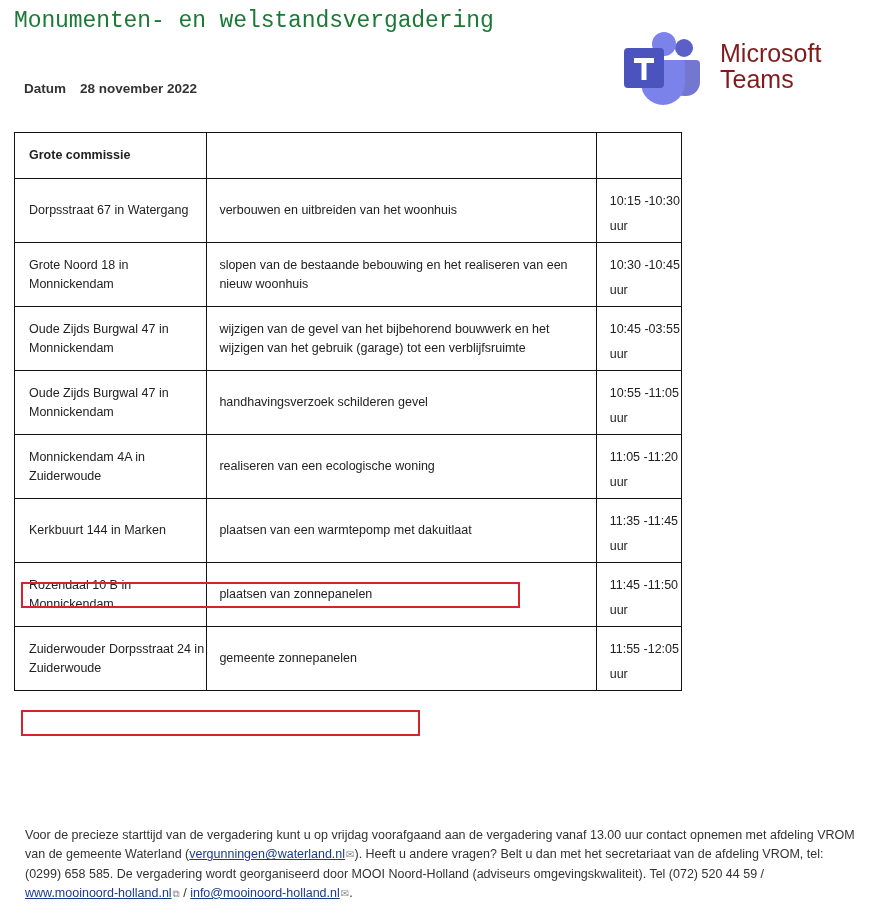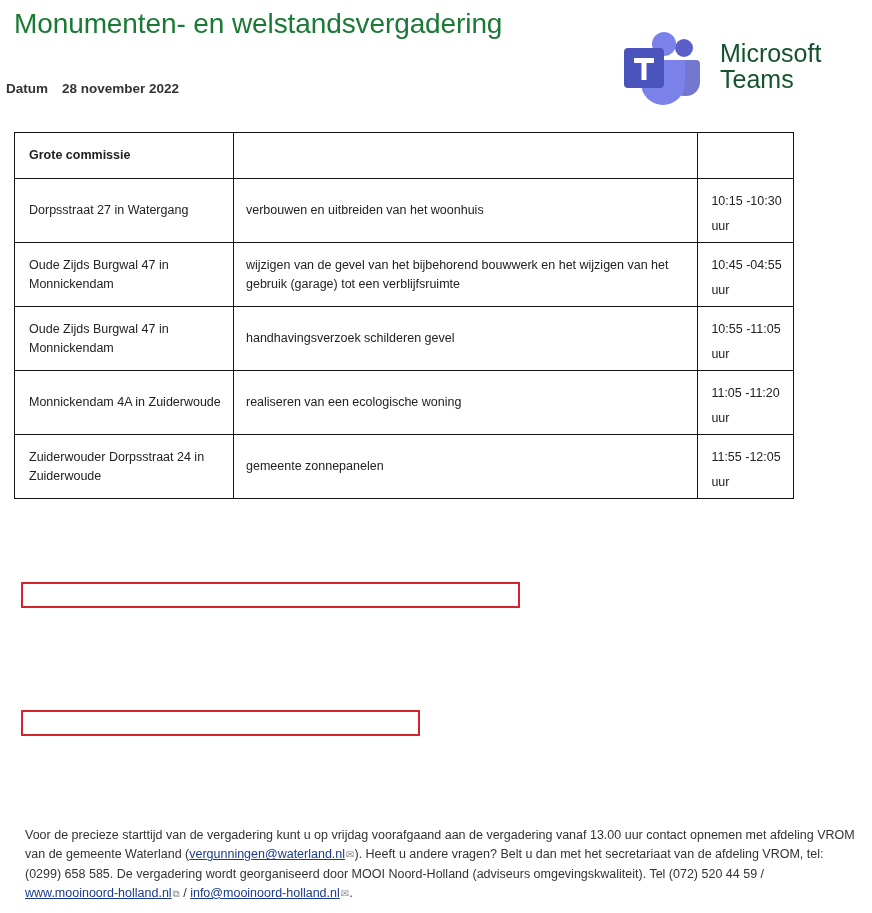--- a/index.html
+++ b/index.html
@@ -1,25 +1,25 @@
 <!DOCTYPE html>
 <html><head>
   <meta charset="utf-8">
   <style>
     html, body { margin: 0; padding: 0; background: #ffffff; }
     body { width: 872px; height: 913px; position: relative; overflow: hidden;
            font-family: "Liberation Sans", "DejaVu Sans", sans-serif; color: #222; }
-    .title { position: absolute; left: 14px; top: 8px; font-size: 28px; color: #1a7a35;
-             font-weight: normal; margin: 0; letter-spacing: -0.1px; }
-    .datum { position: absolute; left: 6px; top: 81px; font-size: 13.5px; font-weight: bold; color: #333; }
+    .title { position: absolute; left: 14px; top: 8px; font-size: 23px; color: #1a7a35;
+             font-weight: normal; margin: 0; letter-spacing: -0.1px; font-family: Liberation Mono, monospace; }
+    .datum { position: absolute; left: 24px; top: 81px; font-size: 13.5px; font-weight: bold; color: #333; }
     .datum .lbl { margin-right: 14px; }
     .logo { position: absolute; left: 622px; top: 30px; width: 215px; height: 80px; }
     .logo svg { position: absolute; left: 0; top: 0; }
-    .logo .txt { position: absolute; left: 98px; top: 10px; font-size: 25px; line-height: 26px; color: #14532d; font-weight: normal; }
-    table.sched { position: absolute; left: 14px; top: 132px; border-collapse: collapse; width: 780px; }
+    .logo .txt { position: absolute; left: 98px; top: 10px; font-size: 25px; line-height: 26px; color: #7f1d1d; font-weight: normal; }
+    table.sched { position: absolute; left: 14px; top: 132px; border-collapse: collapse; width: 668px; }
     table.sched td { border: 1.3px solid #111; font-size: 12.5px; color: #222; vertical-align: middle; padding: 0 0 0 14px; line-height: 19px; }
     table.sched tr.head td { height: 45px; }
     table.sched tr.row td { height: 63px; }
     table.sched td.c1 { width: 218px; }
     table.sched td.c2 { width: 491px; padding-left: 12px; }
     table.sched td.c3 { width: 87px; padding-left: 13px; }
     table.sched td.c3 .t { display: block; margin-top: 6px; }
     table.sched tr.head td.c1 { font-weight: bold; }
     .hl { position: absolute; border: 2.5px solid #d6242c; box-sizing: border-box; pointer-events: none; }
     .footer { position: absolute; left: 25px; top: 826px; width: 832px; font-size: 12.5px; line-height: 19.3px; color: #333; }
@@ -51,48 +51,72 @@
 </div>
 
 <table class="sched">
   <tbody id="sched-body">
     <tr class="head">
       <td class="c1">Grote commissie</td>
       <td class="c2"></td>
       <td class="c3"></td>
     </tr>
   <tr class="row">
-        <td class="c1">Dorpsstraat 27 in Watergang</td>
+        <td class="c1">Dorpsstraat 67 in Watergang</td>
         <td class="c2">verbouwen en uitbreiden van het woonhuis</td>
         <td class="c3">
           <span class="t">10:15 -10:30</span>
           <span class="t">uur</span>
         </td>
       </tr>
       <tr class="row">
+        <td class="c1">Grote Noord 18 in Monnickendam</td>
+        <td class="c2">slopen van de bestaande bebouwing en het realiseren van een nieuw woonhuis</td>
+        <td class="c3">
+          <span class="t">10:30 -10:45</span>
+          <span class="t">uur</span>
+        </td>
+      </tr>
+      <tr class="row">
         <td class="c1">Oude Zijds Burgwal 47 in Monnickendam</td>
         <td class="c2">wijzigen van de gevel van het bijbehorend bouwwerk en het wijzigen van het gebruik (garage) tot een verblijfsruimte</td>
         <td class="c3">
-          <span class="t">10:45 -04:55</span>
+          <span class="t">10:45 -03:55</span>
           <span class="t">uur</span>
         </td>
       </tr>
       <tr class="row">
         <td class="c1">Oude Zijds Burgwal 47 in Monnickendam</td>
         <td class="c2">handhavingsverzoek schilderen gevel</td>
         <td class="c3">
           <span class="t">10:55 -11:05</span>
           <span class="t">uur</span>
         </td>
       </tr>
       <tr class="row">
         <td class="c1">Monnickendam 4A in Zuiderwoude</td>
         <td class="c2">realiseren van een ecologische woning</td>
         <td class="c3">
           <span class="t">11:05 -11:20</span>
+          <span class="t">uur</span>
+        </td>
+      </tr>
+      <tr class="row">
+        <td class="c1">Kerkbuurt 144 in Marken</td>
+        <td class="c2">plaatsen van een warmtepomp met dakuitlaat</td>
+        <td class="c3">
+          <span class="t">11:35 -11:45</span>
+          <span class="t">uur</span>
+        </td>
+      </tr>
+      <tr class="row">
+        <td class="c1">Rozendaal 10 B in Monnickendam</td>
+        <td class="c2">plaatsen van zonnepanelen</td>
+        <td class="c3">
+          <span class="t">11:45 -11:50</span>
           <span class="t">uur</span>
         </td>
       </tr>
       <tr class="row">
         <td class="c1">Zuiderwouder Dorpsstraat 24 in Zuiderwoude</td>
         <td class="c2">gemeente zonnepanelen</td>
         <td class="c3">
           <span class="t">11:55 -12:05</span>
           <span class="t">uur</span>
         </td>

